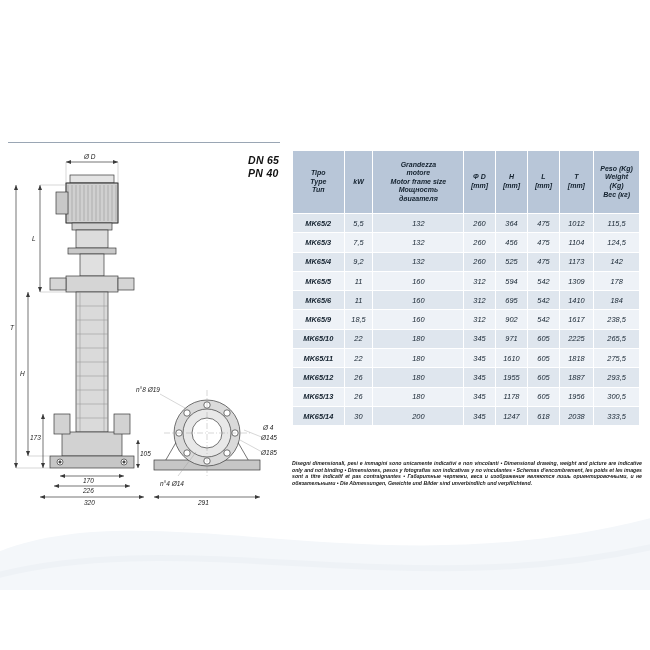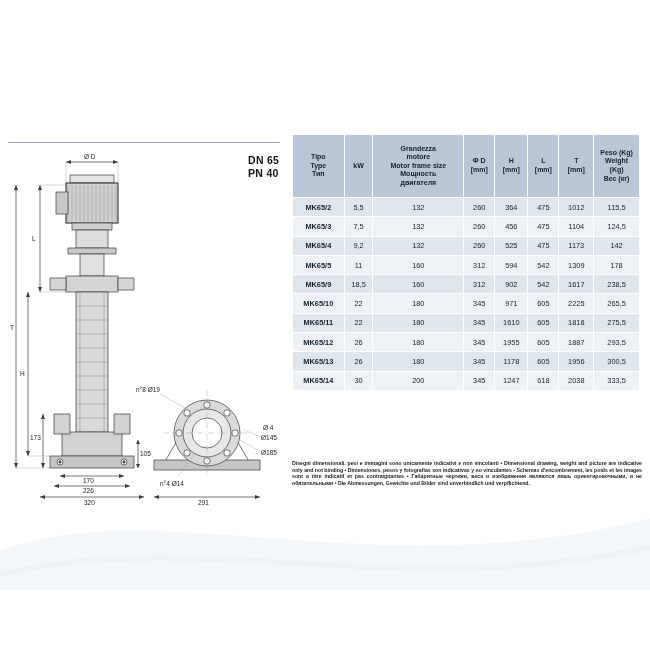--- a/index.html
+++ b/index.html
@@ -3,38 +3,38 @@
 <meta charset="utf-8">
 <style>
   html,body{margin:0;padding:0;}
   body{
     width:650px;height:650px;
     background:#ffffff;
     font-family:"Liberation Sans", sans-serif;
     color:#1a1a1a;
     overflow:hidden;
   }
-  .page{position:relative;width:650px;height:650px;}
+  .page{position:relative;width:650px;height:650px;font-style:italic;}
 
   
   .drawing{
     position:absolute;left:10px;top:140px;width:272px;height:380px;
   }
   .dn-label{
     position:absolute;left:238px;top:14px;
     font-size:10.5px;font-weight:bold;letter-spacing:.3px;line-height:13px;
     color:#111;
   }
   .dn-label div{white-space:nowrap;}
 
   svg.draw{position:absolute;left:0;top:0;}
 
   
   .table-wrap{
-    position:absolute;left:292px;top:134px;width:348px;
+    position:absolute;left:292px;top:150px;width:348px;
   }
   table.spec{
     border-collapse:collapse;width:348px;
     font-size:7px;
   }
   table.spec th,table.spec td{
     border:1px solid #ffffff;
     text-align:center;
     vertical-align:middle;
     color:#13212e;
@@ -327,20 +327,30 @@
             <td class="c-type type">MK65/5</td>
             <td class="c-kw">11</td>
             <td class="c-frame">160</td>
             <td class="c-d">312</td>
             <td class="c-h">594</td>
             <td class="c-l">542</td>
             <td class="c-t">1309</td>
             <td class="c-w">178</td>
           </tr>
           <tr>
+            <td class="c-type type">MK65/6</td>
+            <td class="c-kw">11</td>
+            <td class="c-frame">160</td>
+            <td class="c-d">312</td>
+            <td class="c-h">695</td>
+            <td class="c-l">542</td>
+            <td class="c-t">1410</td>
+            <td class="c-w">184</td>
+          </tr>
+          <tr>
             <td class="c-type type">MK65/9</td>
             <td class="c-kw">18,5</td>
             <td class="c-frame">160</td>
             <td class="c-d">312</td>
             <td class="c-h">902</td>
             <td class="c-l">542</td>
             <td class="c-t">1617</td>
             <td class="c-w">238,5</td>
           </tr>
           <tr>

